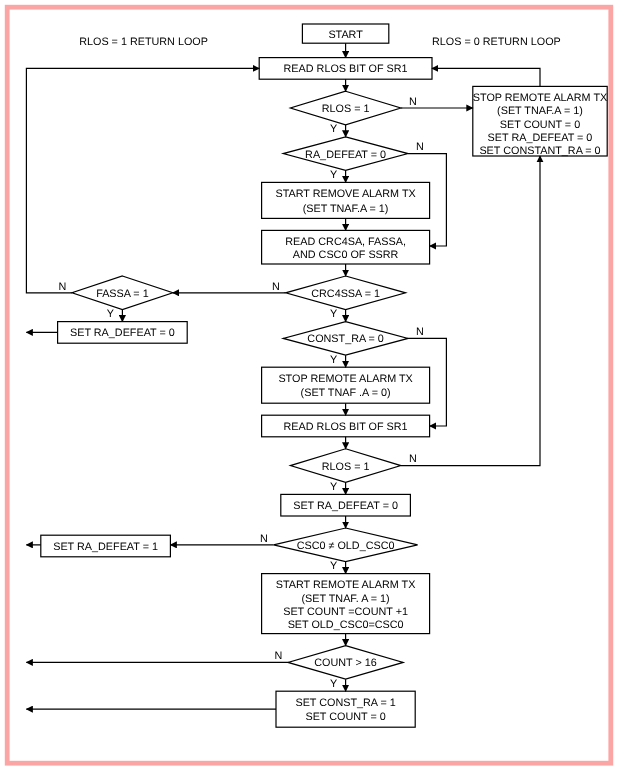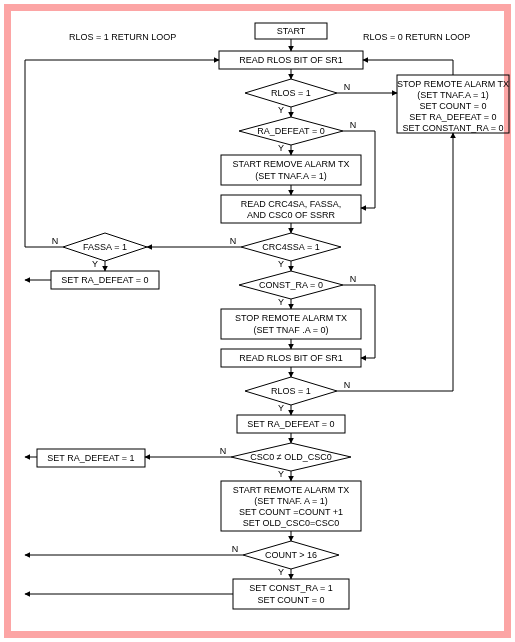--- a/index.html
+++ b/index.html
@@ -12,21 +12,21 @@
     height: 642px;
     position: relative;
     overflow: hidden;
   }
   .frame {
     position: absolute;
     left: 4px;
     top: 4px;
     right: 4px;
     bottom: 4px;
-    border: 7px solid #fca5a5;
+    border: 4px solid #fca5a5;
   }
   svg { display: block; }
   .box-text, .diamond-text, .loop-text {
     font-family: Arial, sans-serif;
     fill: #000;
   }
   .box-text { font-size: 9px; text-anchor: middle; dominant-baseline: middle; }
   .diamond-text { font-size: 9px; text-anchor: middle; dominant-baseline: middle; }
   .label-text { font-size: 9px; text-anchor: middle; dominant-baseline: middle; fill:#000; }
   .loop-label { font-size: 9px; dominant-baseline: middle; fill:#000; }

